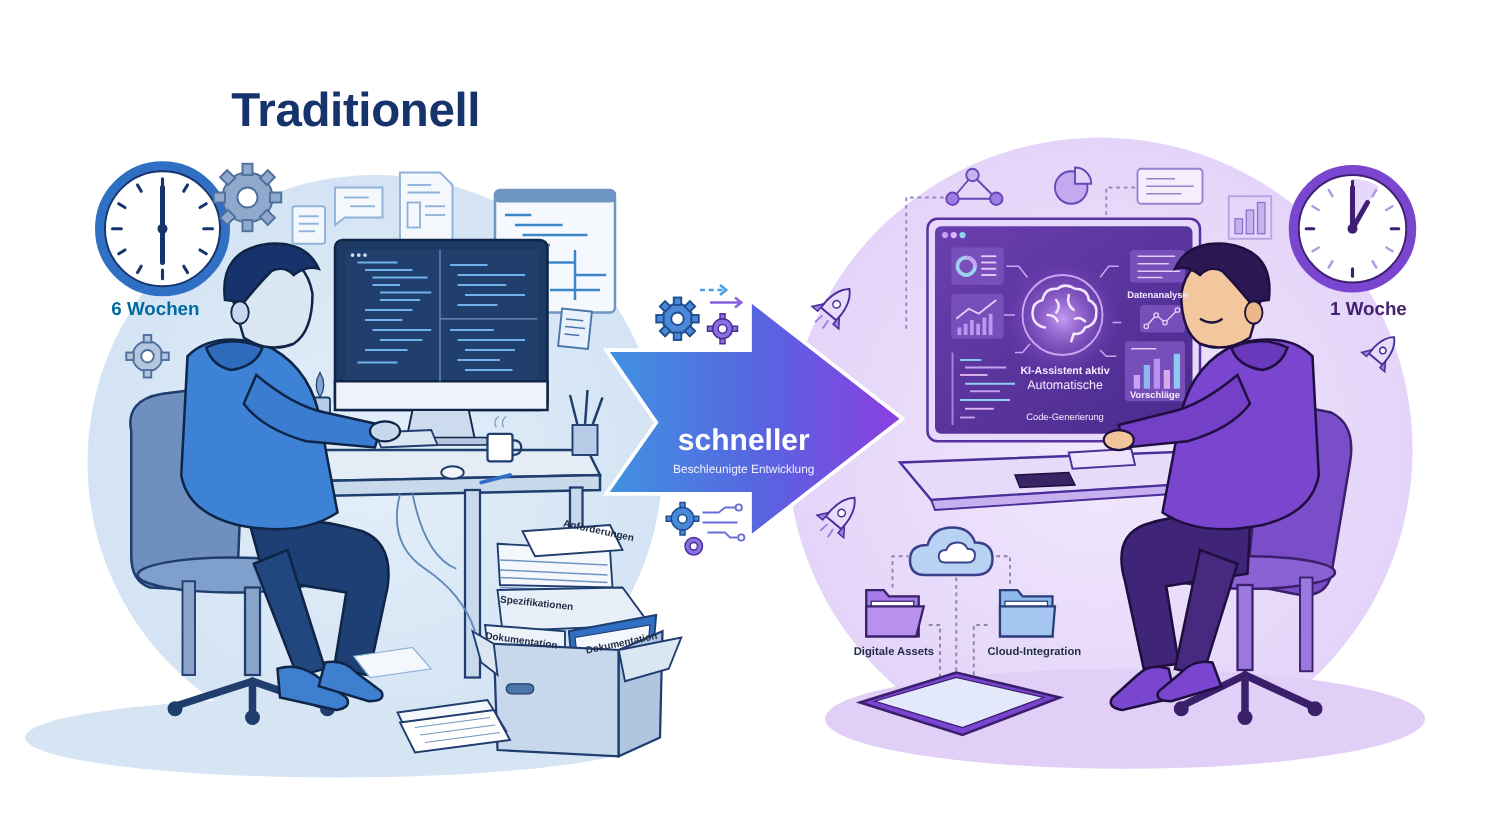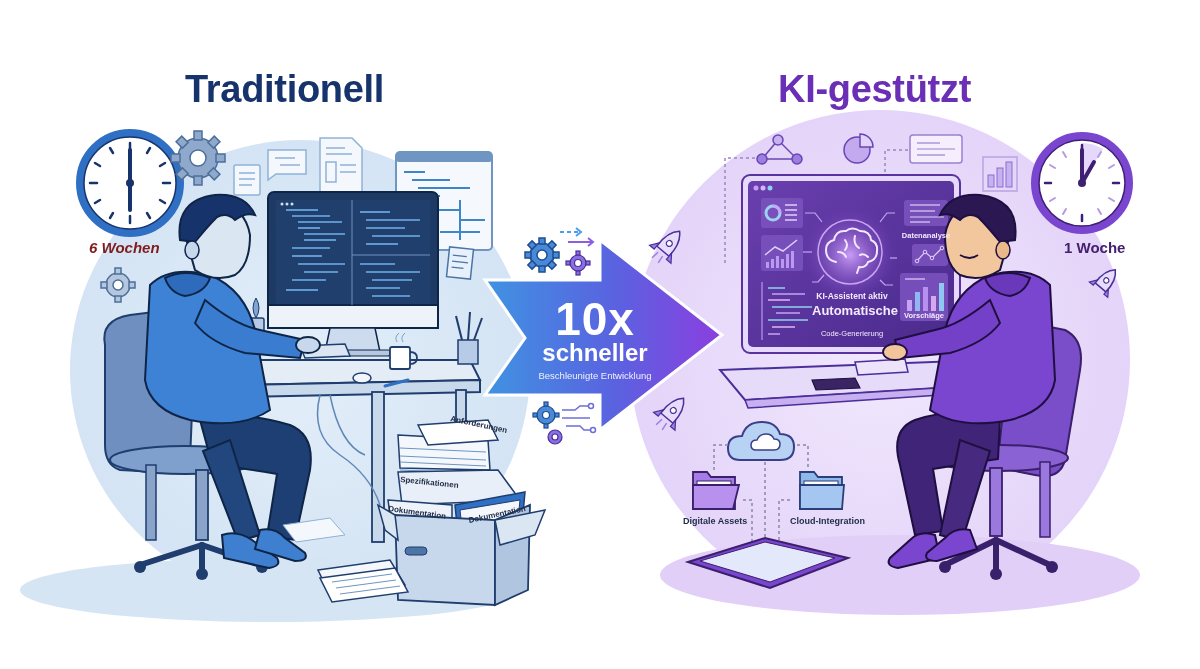--- a/index.html
+++ b/index.html
@@ -5,21 +5,21 @@
   * { box-sizing: border-box; margin: 0; padding: 0; }
   html, body { width: 1200px; height: 669px; overflow: hidden; background: #ffffff; }
   body { font-family: "Liberation Sans", "DejaVu Sans", sans-serif; position: relative; }
 
   .stage { position: absolute; inset: 0; width: 1200px; height: 669px; }
 
   .title { position: absolute; top: 40px; font-weight: 700; font-size: 38px; letter-spacing: -0.3px; margin-top: 28px; }
   .title-left { left: 185px; color: #17336b; }
   .title-right { left: 778px; color: #6a2fb5; }
 
-  .label-left { position: absolute; font-weight: 700; font-size: 15px; color: #7f1d1d; font-style: italic; }
+  .label-left { position: absolute; font-weight: 700; font-size: 15px; color: #0369a1; }
   .label-right { position: absolute; font-weight: 700; font-size: 15px; color: #45206f; margin-left: 20px; }
 
   .tiny { position: absolute; font-weight: 700; font-size: 9px; color: #1f2c45; }
 
   
   .arrow-text { position: absolute; left: 500px; width: 190px; text-align: center; color: #ffffff; }
   .arrow-big { top: 296px; font-size: 46px; font-weight: 700; line-height: 46px; letter-spacing: 1px; }
   .arrow-mid { top: 340px; font-size: 24px; font-weight: 700; line-height: 26px; }
   .arrow-small { top: 370px; font-size: 9.5px; font-weight: 400; line-height: 12px; color: #eef0ff; }
 
@@ -553,36 +553,34 @@
       <rect x="804" y="481" width="34" height="16" fill="#ffffff" stroke="#2a3f7a" stroke-width="1"></rect>
       <path d="M800 485 h44 l-2 24 h-42 z" fill="#a4c6f0" stroke="#2a3f7a" stroke-width="1.8"></path>
     </g>
     <g>
       <polygon points="688,562 765,538 848,558 770,588" fill="#7a45cf" stroke="#3a1f6b" stroke-width="2"></polygon>
       <polygon points="700,561 765,542 835,558 770,582" fill="#e4e8fb" stroke="#3a1f6b" stroke-width="1"></polygon>
     </g>
   </svg>
 
   <div class="title title-left">Traditionell</div>
-  <div class="title title-right">KI-gestützt</div>
 
   <div class="label-left" style="left:89px; top:239px;">6 Wochen</div>
   <div class="label-right" style="left:1044px; top:239px;">1 Woche</div>
 
-  <div class="arrow-text arrow-big">10x</div>
   <div class="arrow-text arrow-mid">schneller</div>
   <div class="arrow-text arrow-small">Beschleunigte Entwicklung</div>
 
   <div class="tiny" style="left:450px; top:420px; transform:rotate(12deg); font-size:8px;">Anforderungen</div>
   <div class="tiny" style="left:400px; top:478px; transform:rotate(6deg); font-size:8px;">Spezifikationen</div>
   <div class="tiny" style="left:388px; top:508px; transform:rotate(8deg); font-size:8px;">Dokumentation</div>
   <div class="tiny" style="left:468px; top:510px; transform:rotate(-12deg); font-size:8px;">Dokumentation</div>
 
   <div class="screen-text" style="left:812px; top:291px; width:80px; font-size:8.5px;">KI-Assistent aktiv</div>
-  <div class="screen-text" style="left:812px; top:303px; width:80px; font-size:13px; font-weight:700;">Automatische</div>
+  <div class="screen-text" style="left:812px; top:303px; width:80px; font-size:10px; font-weight:400;">Automatische</div>
   <div class="screen-text" style="left:812px; top:329px; width:80px; font-size:7.5px; font-weight:400;">Code-Generierung</div>
   <div class="screen-text" style="left:900px; top:231px; width:52px; font-size:7.5px;">Datenanalyse</div>
   <div class="screen-text" style="left:900px; top:311px; width:48px; font-size:7.5px;">Vorschläge</div>
 
   <div class="tiny" style="left:683px; top:516px;">Digitale Assets</div>
   <div class="tiny" style="left:790px; top:516px;">Cloud-Integration</div>
 
 </div>
 
 </body></html>

